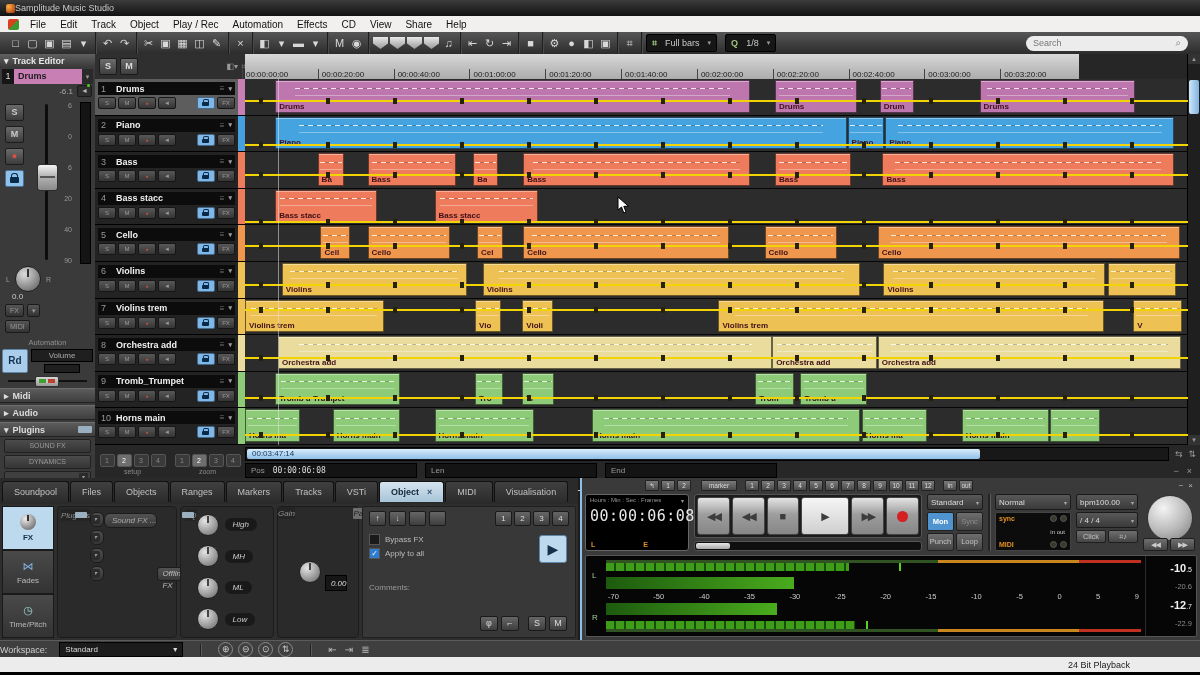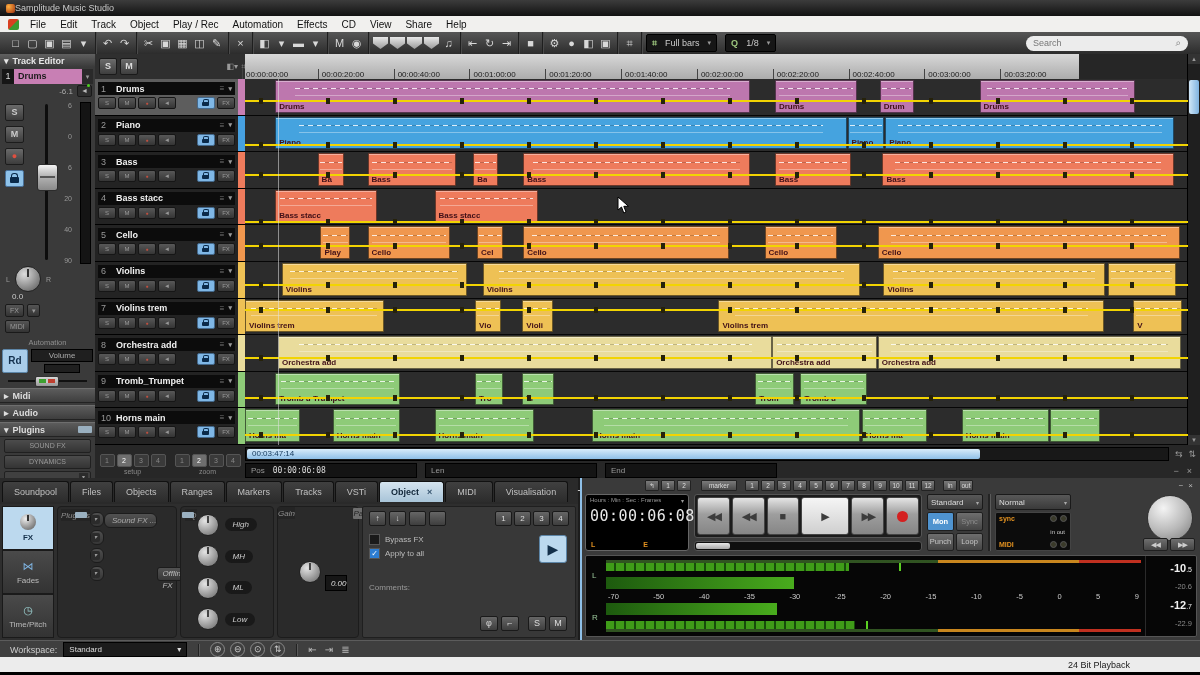--- a/index.html
+++ b/index.html
@@ -211,21 +211,21 @@
   .bseg{position:absolute;left:16px;background:linear-gradient(90deg,#1d5a0e,#49ac1d);}
   .bseg.seg{background:repeating-linear-gradient(90deg,#3f9c18 0 8px,#174d0a 8px 10px);}
   .edge{position:absolute;left:16px;right:2px;height:3px;background:linear-gradient(90deg,rgba(90,160,60,.5) 0 62%,#c8861e 62% 88.5%,#c03020 88.5% 100%);}
   .phold{position:absolute;width:2px;background:#5ad022;}
   .mscale{height:12px;display:flex;justify-content:space-between;align-items:center;color:#ccc;font-size:7.5px;padding:0 4px 0 18px;flex:none;}
   .mread{width:42px;flex:none;border-left:1px solid #2a2a2a;display:flex;flex-direction:column;justify-content:space-around;align-items:flex-end;padding:3px 4px;}
   .mrv{color:#f0f0f0;font-size:11px;font-weight:bold;line-height:9px;}
   .mrv small{font-size:7px;font-weight:normal;}
   .mrs{color:#8a8a8a;font-size:7.5px;line-height:8px;}
   
-  .ws{position:absolute;top:640px;left:0;right:0;height:17px;background:#3f3f3f;border-top:1px solid #5c5c5c;display:flex;align-items:center;gap:6px;padding-left:10px;font-size:9px;color:#ccc;}
+  .ws{position:absolute;top:640px;left:0;right:0;height:17px;background:#3f3f3f;border-top:1px solid #5c5c5c;display:flex;align-items:center;gap:12px;font-size:9px;color:#ccc;}
   .wssel{width:112px;height:13px;background:#1c1c1c;border:1px solid #000;display:flex;justify-content:space-between;align-items:center;padding:0 5px;font-size:8px;color:#ddd;}
   .wsi{width:13px;height:13px;border:1px solid #8a8a8a;border-radius:50%;color:#ccc;font-size:9px;text-align:center;line-height:12px;}
   .wsf{color:#bbb;font-size:10px;}
   .wdiv{width:1px;height:12px;background:#222;box-shadow:1px 0 0 #5a5a5a;margin:0 5px;}
   .sb{position:absolute;top:657px;left:0;right:0;height:15px;background:#ececec;color:#1a1a1a;font-size:9px;display:flex;align-items:center;}
   .sseg{padding:0 8px;height:100%;display:flex;align-items:center;gap:14px;border-right:1px solid #c0c0c0;}
   .sseg.grow{flex:1;border-right:none;}
   .blackstrip{position:absolute;top:672px;left:0;right:0;height:3px;background:#000;}
   .cursor{position:absolute;left:617px;top:196px;z-index:50;pointer-events:none;}
 </style>
@@ -685,21 +685,21 @@
           <div class="clip" style="left: 3.2%; width: 10.6%; background-color: rgb(238, 123, 92);">
             <span class="lb">Bass stacc</span>
           </div>
           <div class="clip" style="left: 20.1%; width: 10.8%; background-color: rgb(238, 123, 92);">
             <span class="lb">Bass stacc</span>
           </div>
           <div class="auto" style="top: 90%;"></div>
         </div>
         <div class="lane">
           <div class="clip" style="left: 8%; width: 2.9%; background-color: rgb(240, 151, 78);">
-            <span class="lb">Play</span>
+            <span class="lb">Cell</span>
           </div>
           <div class="clip" style="left: 13%; width: 8.5%; background-color: rgb(240, 151, 78);">
             <span class="lb">Cello</span>
           </div>
           <div class="clip" style="left: 24.6%; width: 2.5%; background-color: rgb(240, 151, 78);">
             <span class="lb">Cel</span>
           </div>
           <div class="clip" style="left: 29.5%; width: 21.6%; background-color: rgb(240, 151, 78);">
             <span class="lb">Cello</span>
           </div>
@@ -1081,20 +1081,34 @@
               <span class="led"></span>
             </div>
           <div class="inout"><span>in</span> <span>out</span></div>
           <div class="syr">
               <span>MIDI</span>
               <span class="led"></span>
               <span class="led"></span>
             </div>
         </div>
       </div>
+      <div class="rc2">
+        <div class="msel">
+            <span>bpm100.00</span>
+            <span class="dd">▾</span>
+          </div>
+        <div class="msel">
+            <span><span>/</span> <span>4 / 4</span></span>
+            <span class="dd">▾</span>
+          </div>
+        <div class="mrow" style="flex:none;height:13px;">
+          <span class="mbtn">Click</span>
+          <span class="mbtn">⌗♪</span>
+        </div>
+      </div>
       <div class="kwrap">
         <div class="bigknob"></div>
         <div class="kbtns">
           <span class="kb">◀◀</span>
           <span class="kb">▶▶</span>
         </div>
       </div>
     </div>
 
     <div class="meter">

